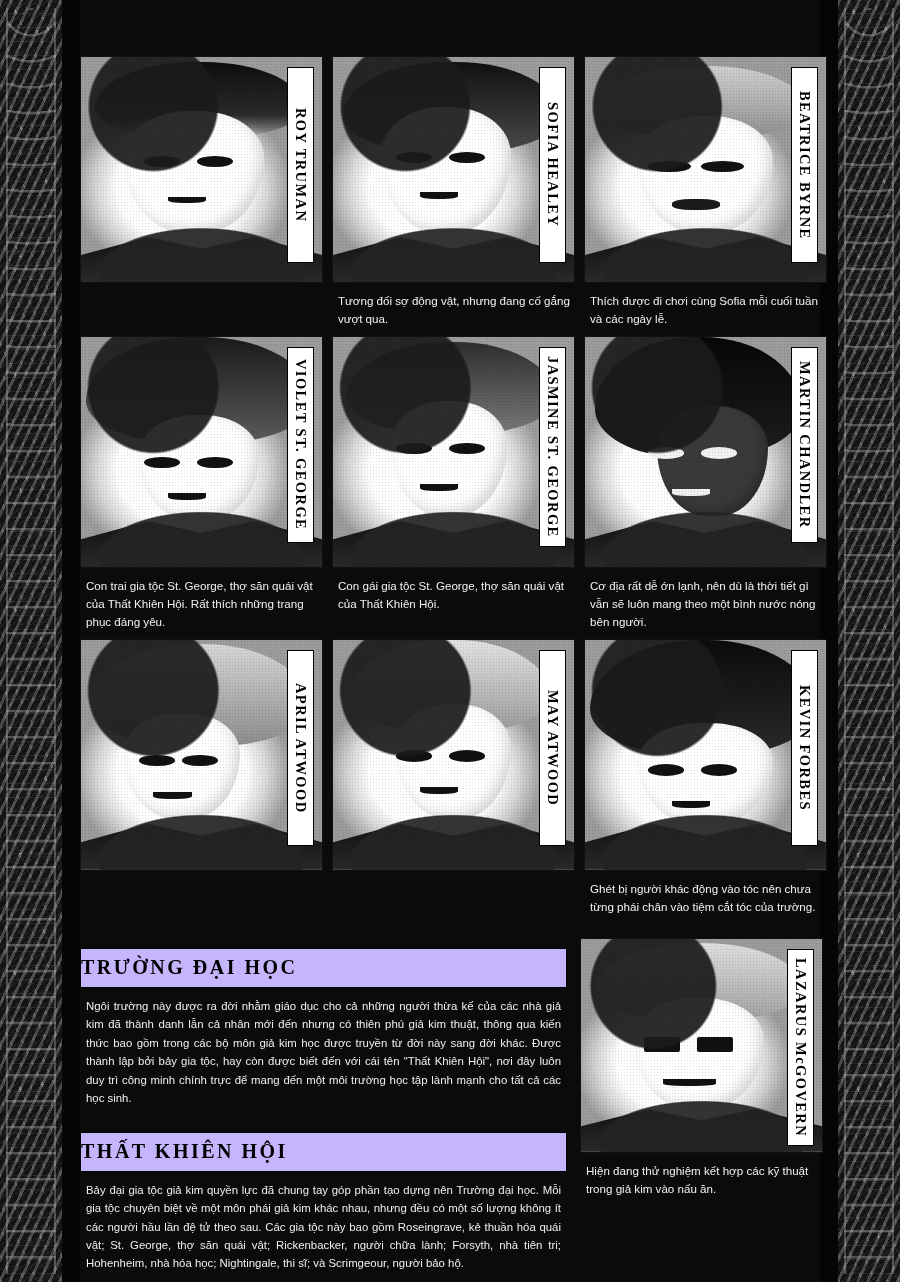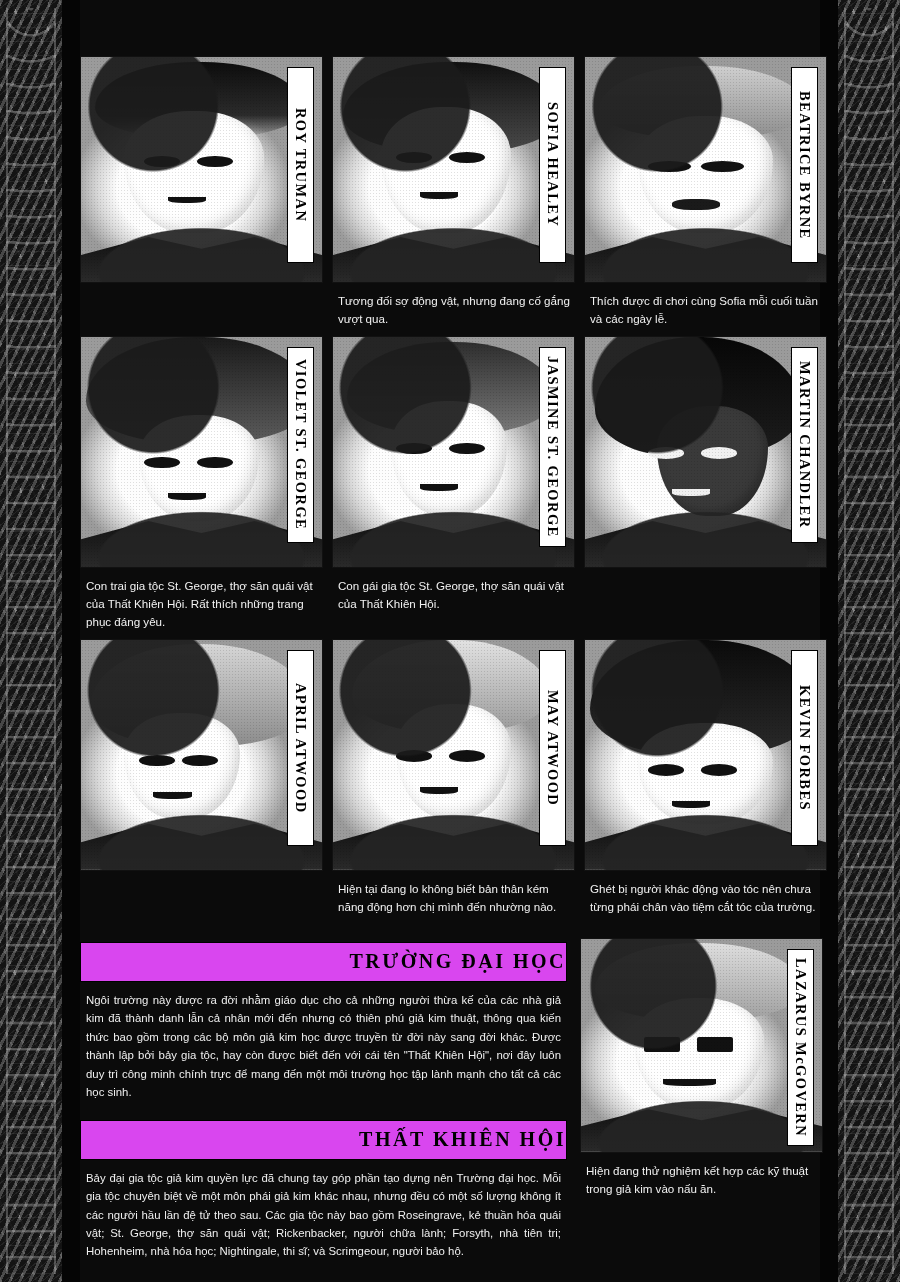--- a/index.html
+++ b/index.html
@@ -179,24 +179,24 @@
     color: #f2f2f2;
     font-size: 11.6px;
     line-height: 1.55;
     padding: 9px 6px 0 6px;
     font-family: "Liberation Sans", sans-serif;
   }
 
   
   .banner {
     width: 487px;
-    margin: 18px 0 0 0;
-    background: #d946ef;
+    margin: 24px 0 0 0;
+    background: #c4b5fd;
     border: 1px solid #000;
-    text-align: right;
+    text-align: left;
     padding: 7px 0 8px;
   }
   .banner span {
     font-family: "Liberation Serif", serif;
     font-weight: bold;
     font-size: 20px;
     letter-spacing: 2.5px;
     color: #000;
   }
   .section-text {
@@ -321,20 +321,21 @@
           <div class="eye e1" style="top:48%;background:#f2f2f2"></div>
             <div class="eye e2" style="top:48%;background:#f2f2f2"></div>
           <div class="mouth" style="top:66%;background:#f0f0f0"></div>
           <div class="collar"></div>
             <div class="screentone"></div>
         </div>
         <div class="nameplate">
           <span>MARTIN CHANDLER</span>
         </div>
       </div>
+      <div class="caption">Cơ địa rất dễ ớn lạnh, nên dù là thời tiết gì vẫn sẽ luôn mang theo một bình nước nóng bên người.</div>
     </div>
 
     <div class="cell">
       <div class="portrait tall">
         <div class="art">
           <div class="hair-dark" style="left:4%;right:6%;top:2%;height:44%;background:linear-gradient(180deg,#d6d6d6,#8c8c8c)"></div>
           <div class="face" style="left:18%;right:34%;top:32%;height:46%"></div>
           <div class="eye e1" style="left:24%;top:50%"></div>
             <div class="eye e2" style="left:42%;top:50%"></div>
           <div class="mouth" style="left:30%;top:66%"></div>
@@ -355,21 +356,20 @@
           <div class="eye e1" style="top:48%"></div>
             <div class="eye e2" style="top:48%"></div>
           <div class="mouth" style="top:64%"></div>
           <div class="collar"></div>
             <div class="screentone"></div>
         </div>
         <div class="nameplate">
           <span>MAY ATWOOD</span>
         </div>
       </div>
-      <div class="caption">Hiện tại đang lo không biết bản thân kém năng động hơn chị mình đến nhường nào.</div>
     </div>
 
     <div class="cell">
       <div class="portrait tall">
         <div class="art">
           <div class="hair-dark" style="left:2%;right:4%;top:0;height:50%;background:linear-gradient(180deg,#0b0b0b,#2a2a2a)"></div>
           <div class="face" style="left:22%;right:22%;top:36%;height:44%"></div>
           <div class="eye e1" style="top:54%"></div>
             <div class="eye e2" style="top:54%"></div>
           <div class="mouth" style="top:70%"></div>

